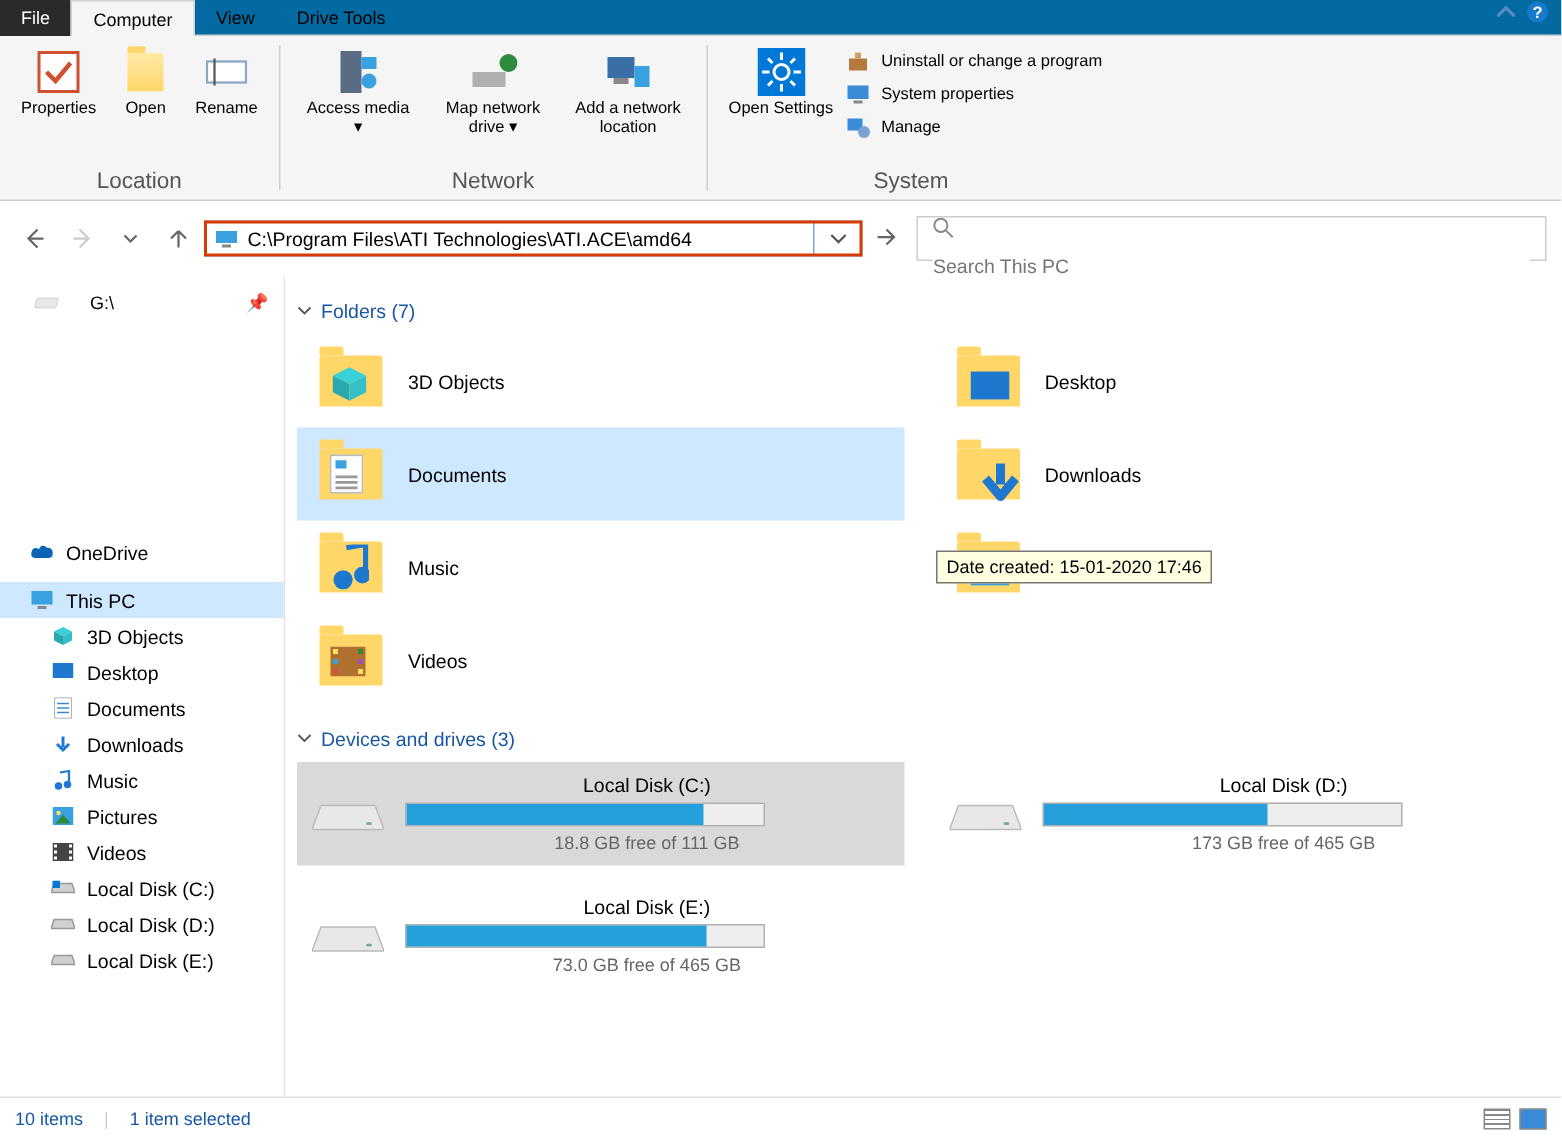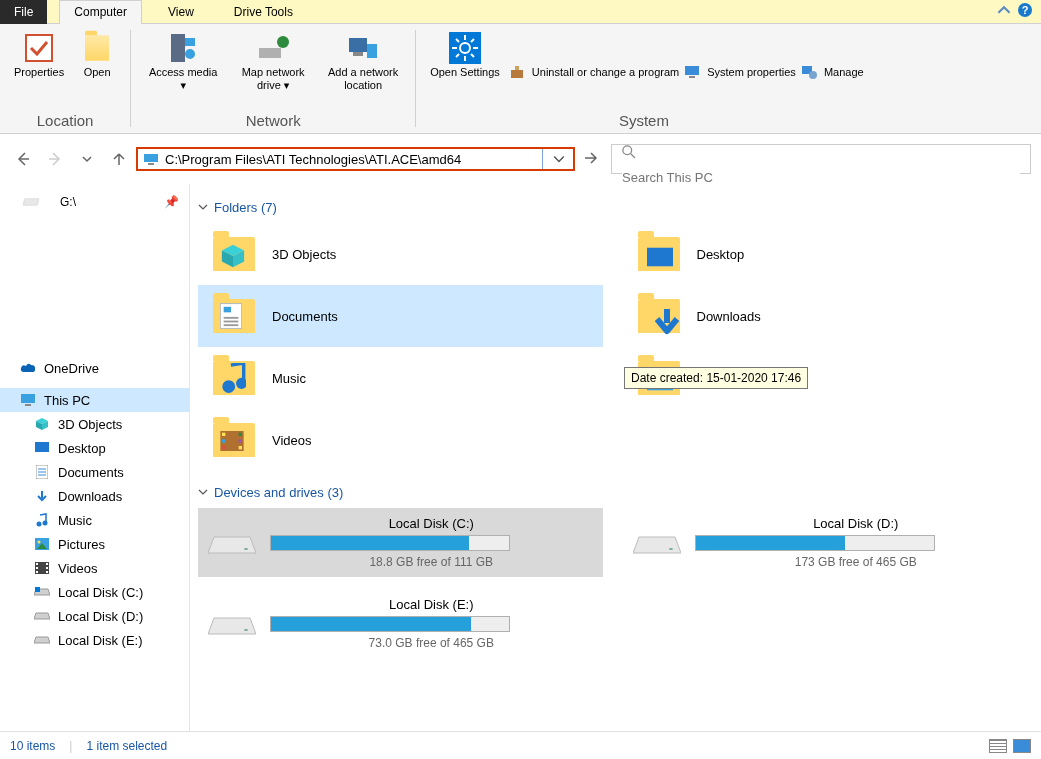--- a/index.html
+++ b/index.html
@@ -1,35 +1,35 @@
 <!DOCTYPE html>
 <html><head>
 <meta charset="utf-8">
 <style>
   * { box-sizing: border-box; margin: 0; padding: 0; }
   body { font-family: "Segoe UI", Tahoma, sans-serif; font-size: 12px; color: #000; background: #fff; width: 1041px; height: 759px; overflow: hidden; display: flex; flex-direction: column; }
 
   
-  .tabs { display: flex; align-items: center; height: 24px; border-bottom: 1px solid #d0d0d0; background: #fef9c3; gap: 12px; }
+  .tabs { display: flex; align-items: flex-start; height: 24px; border-bottom: 1px solid #d0d0d0; background: #0369a1; }
   .tab { padding: 4px 14px; height: 24px; display: flex; align-items: center; cursor: pointer; }
   .tab-file-dark { background: #2a2a2a; color: #fff; }
   .tab-active { background: #f5f5f5; border-top: 1px solid #d0d0d0; border-left: 1px solid #d0d0d0; border-right: 1px solid #d0d0d0; }
   .tabs .spacer { flex: 1; }
   .tabs .help { margin-right: 8px; display:flex; gap:6px; align-items:center; }
 
   
   .ribbon { display: flex; height: 110px; border-bottom: 1px solid #d0d0d0; background: #f5f5f5; }
   .ribbon-group { display: flex; flex-direction: column; justify-content: space-between; padding: 4px 8px 2px; }
   .ribbon-sep { width:1px; background:#d0d0d0; margin:6px 0; }
   .ribbon-group-title { text-align: center; font-size: 15px; color: #555; padding-bottom: 2px; }
   .ribbon-items { display: flex; gap: 2px; flex:1; }
   .ribbon-btn { display: flex; flex-direction: column; align-items: center; justify-content: flex-start; padding: 4px 6px; min-width: 50px; text-align: center; cursor: pointer; }
   .ribbon-btn .icon { width: 32px; height: 32px; display: flex; align-items: center; justify-content: center; margin-bottom: 2px; }
   .ribbon-btn .label { font-size: 11px; line-height: 1.15; max-width: 76px; }
-  .ribbon-small-list { display: flex; flex-direction: row; gap: 4px; padding-top: 4px; }
+  .ribbon-small-list { display: flex; flex-direction: column; gap: 4px; padding-top: 4px; }
   .ribbon-small { display: flex; align-items: center; gap: 6px; font-size: 11px; cursor: pointer; white-space: nowrap; }
   .ribbon-small .sicon { width:18px; height:18px; display:flex; align-items:center; justify-content:center; }
 
   
   .navbar { display: flex; align-items: center; gap: 8px; padding: 10px 10px; }
   .nav-arrows { display: flex; align-items: center; gap: 14px; padding-left: 4px; }
   .arrow { width: 18px; height: 18px; display:flex; align-items:center; justify-content:center; color:#666; cursor:pointer; }
   .addr { display: flex; align-items: center; flex:1; border:1px solid #7aa7d8; height: 24px; }
   .addr.highlighted { outline:2px solid #d83b01; outline-offset:-2px; }
   .addr .addr-icon { width:28px; display:flex; align-items:center; justify-content:center; }
@@ -114,20 +114,29 @@
               <path d="M7 15 L13 21 L23 9" stroke="#d05030" stroke-width="3" fill="none"></path>
             </svg>
         </div>
         <div class="label">Properties</div>
       </div>
       <div class="ribbon-btn">
         <div class="icon">
             <div class="foldershape open" style="transform:scale(0.75)"></div>
           </div>
         <div class="label">Open</div>
+      </div>
+      <div class="ribbon-btn">
+        <div class="icon">
+          <svg width="28" height="22" viewBox="0 0 28 22">
+              <rect x="1" y="4" width="26" height="14" fill="#fff" stroke="#8aa7c6" stroke-width="1.5"></rect>
+              <line x1="6" y1="2" x2="6" y2="20" stroke="#555" stroke-width="1.5"></line>
+            </svg>
+        </div>
+        <div class="label">Rename</div>
       </div>
     </div>
     <div class="ribbon-group-title">Location</div>
   </div>
   <div class="ribbon-sep"></div>
 
   <div class="ribbon-group">
     <div class="ribbon-items">
       <div class="ribbon-btn">
         <div class="icon">

